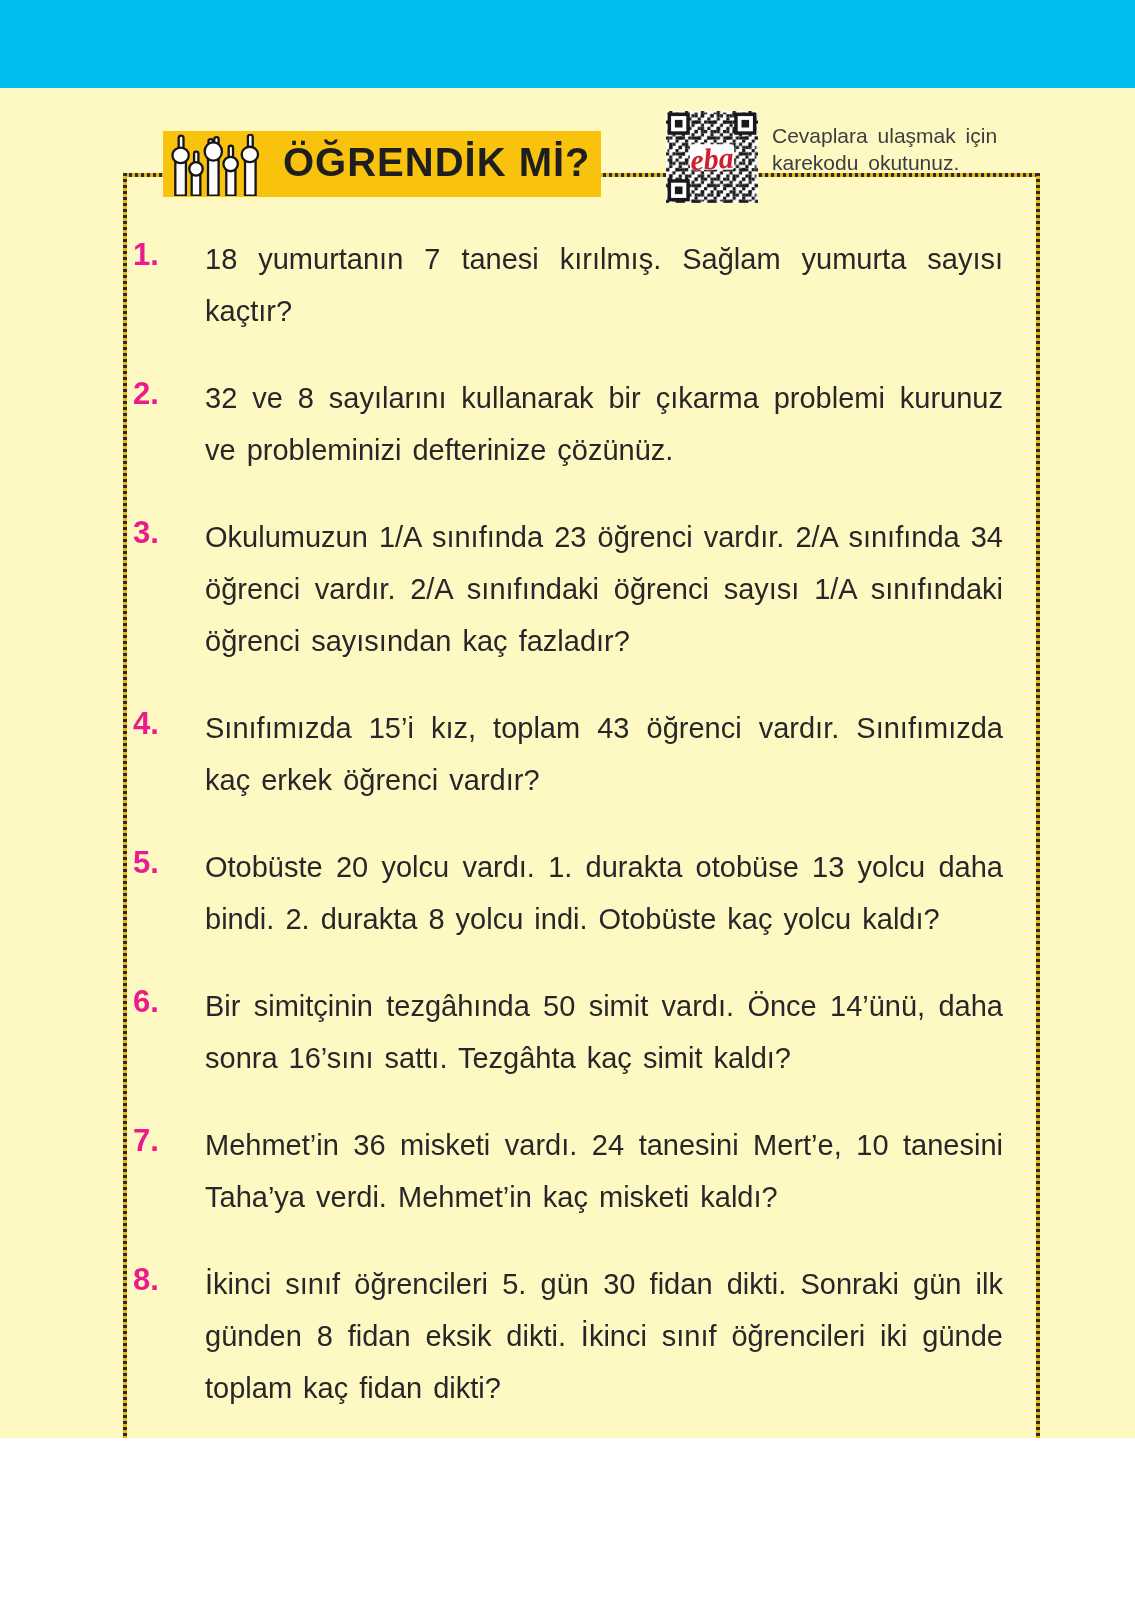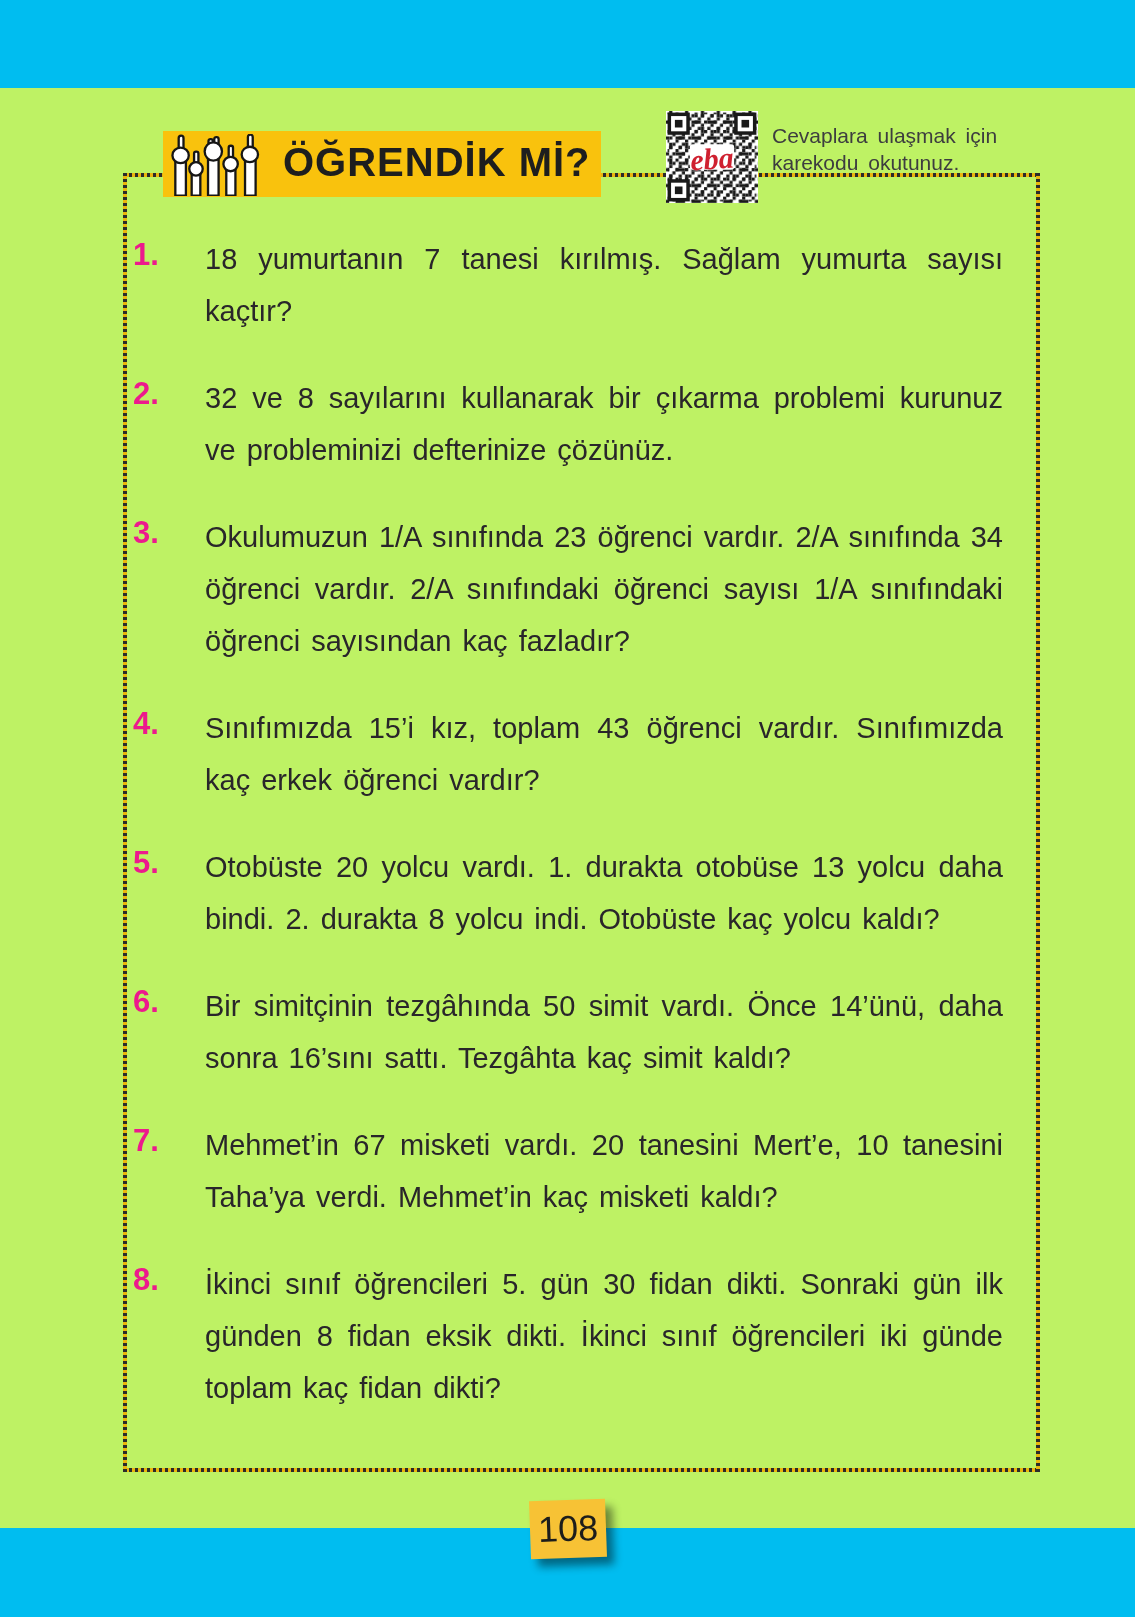--- a/index.html
+++ b/index.html
@@ -1,16 +1,16 @@
 <!DOCTYPE html>
 <html><head>
 <meta charset="utf-8">
 <style>
   html,body{margin:0;padding:0;background:#ffffff;}
-  .page{position:relative;width:1135px;height:1617px;background:#bef264;overflow:hidden;
+  .page{position:relative;width:1135px;height:1438px;background:#fef9c3;overflow:hidden;
         font-family:"Liberation Sans",sans-serif;}
 
   
   .bar{position:absolute;left:0;width:1135px;background:#00bdf0;}
   .bar.top{top:0;height:88px;}
   .bar.bottom{top:1528px;height:89px;}
 
   
   .frame{position:absolute;left:123px;top:173px;width:917px;height:1299px;}
   .frame .eh{position:absolute;left:0;right:0;height:4px;
@@ -143,21 +143,21 @@
     <li>
       <span class="q-num">5.</span>
       <p class="q-text">Otobüste 20 yolcu vardı. 1. durakta otobüse 13 yolcu daha bindi. 2. durakta 8 yolcu indi. Otobüste kaç yolcu kaldı?</p>
     </li>
     <li>
       <span class="q-num">6.</span>
       <p class="q-text">Bir simitçinin tezgâhında 50 simit vardı. Önce 14’ünü, daha sonra 16’sını sattı. Tezgâhta kaç simit kaldı?</p>
     </li>
     <li>
       <span class="q-num">7.</span>
-      <p class="q-text">Mehmet’in 67 misketi vardı. 20 tanesini Mert’e, 10 tanesini Taha’ya verdi. Mehmet’in kaç misketi kaldı?</p>
+      <p class="q-text">Mehmet’in 36 misketi vardı. 24 tanesini Mert’e, 10 tanesini Taha’ya verdi. Mehmet’in kaç misketi kaldı?</p>
     </li>
     <li>
       <span class="q-num">8.</span>
       <p class="q-text">İkinci sınıf öğrencileri 5. gün 30 fidan dikti. Sonraki gün ilk günden 8 fidan eksik dikti. İkinci sınıf öğrencileri iki günde toplam kaç fidan dikti?</p>
     </li>
   </ol>
 
   <div class="page-badge">
     <span>108</span>
   </div>

